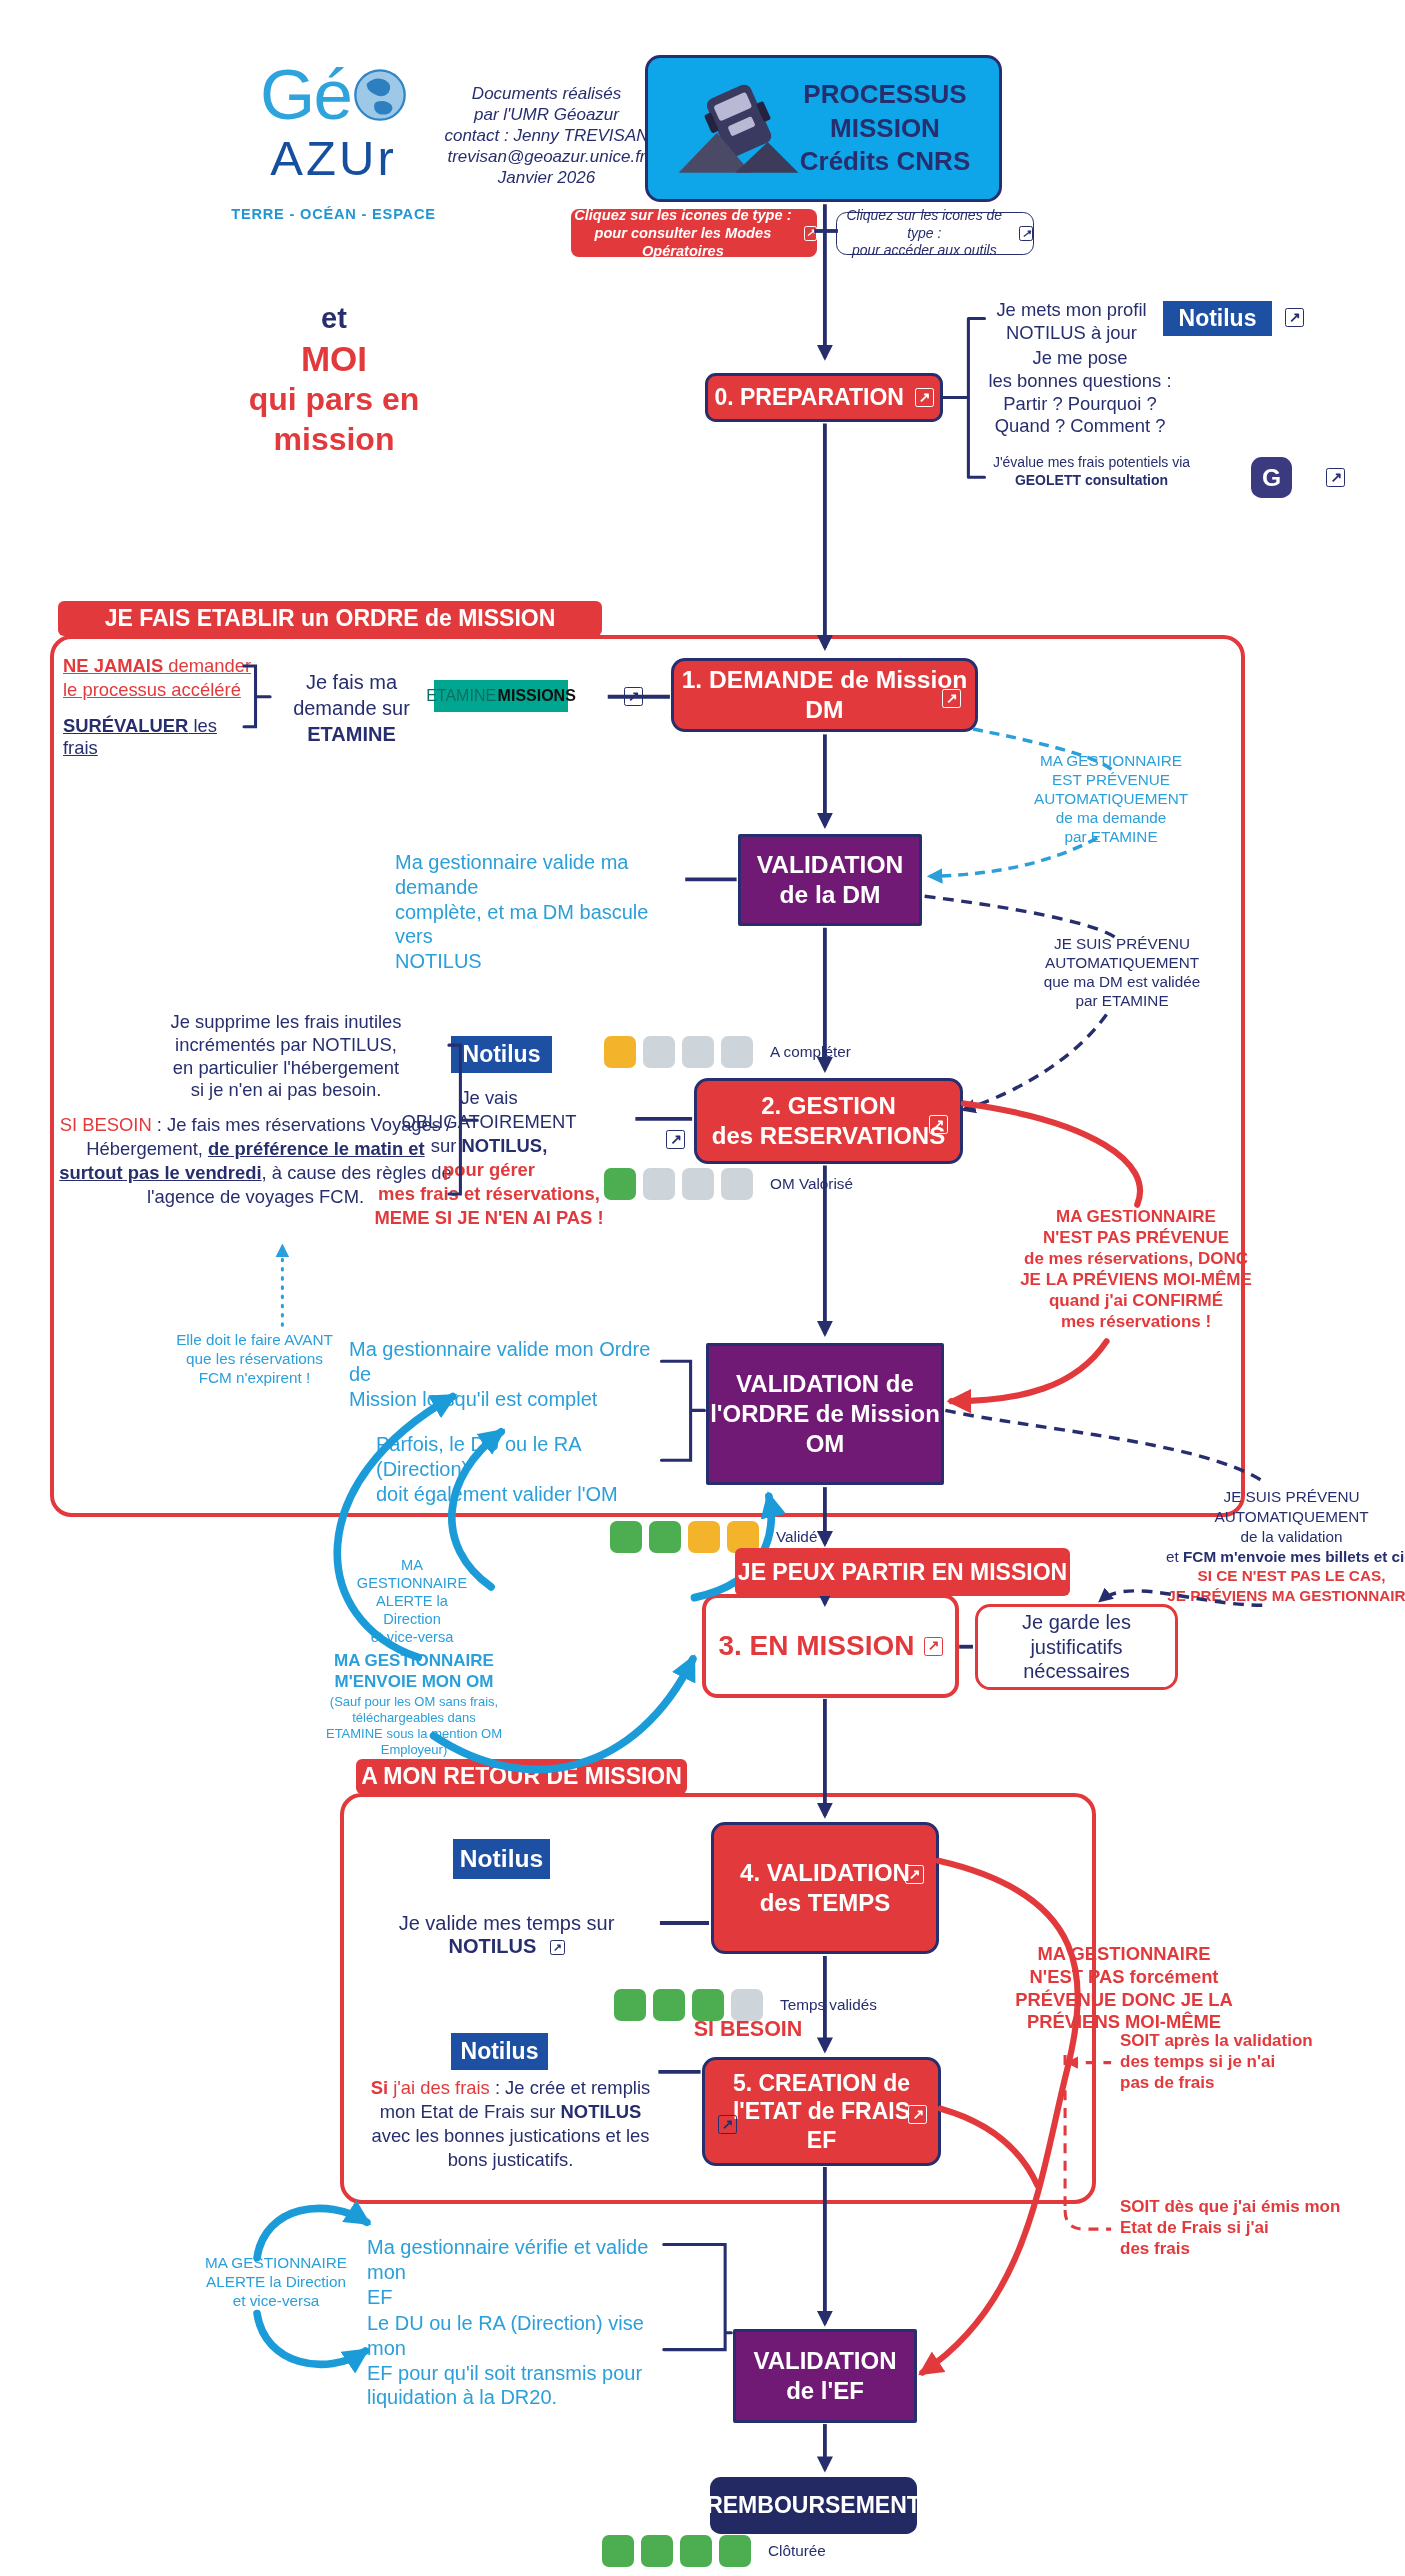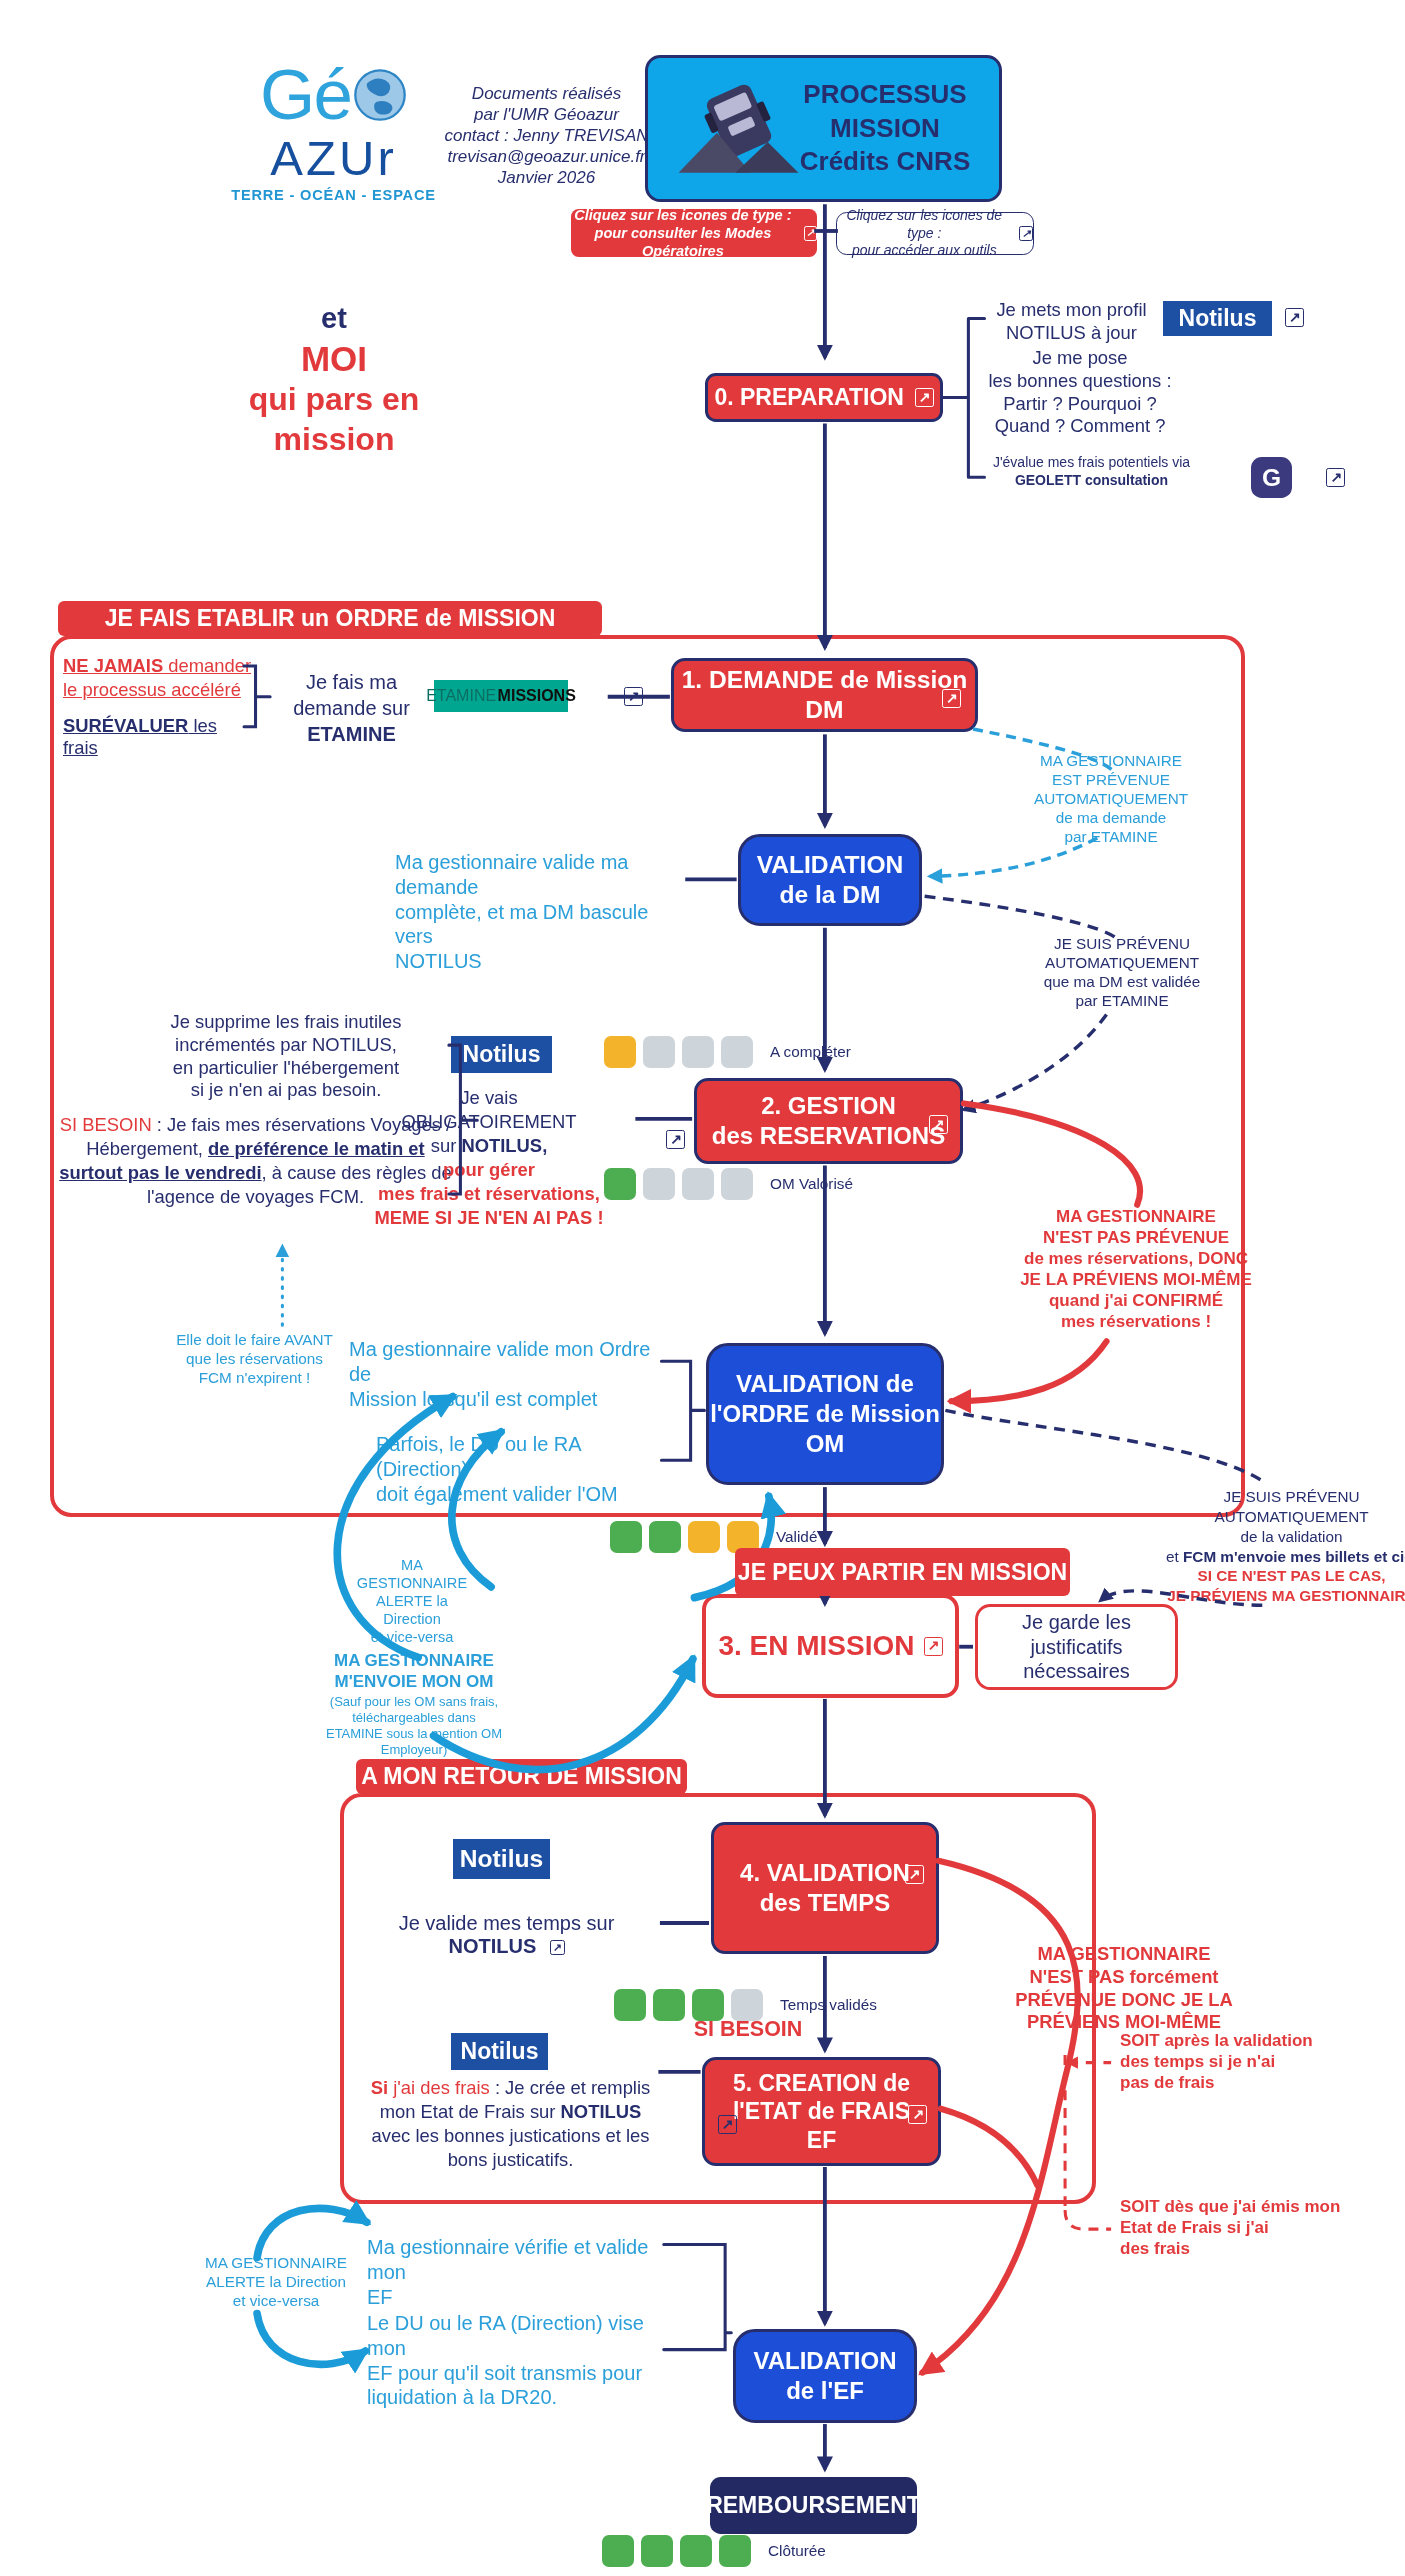--- a/index.html
+++ b/index.html
@@ -7,21 +7,21 @@
   .abs{position:absolute;}
   .txt{white-space:pre-line; line-height:1.24;}
   .navy{color:#272e6e;} .lb{color:#2b9fd9;} .red{color:#e23a3c;}
   .ctr{text-align:center;}
   .b{font-weight:bold;}
   .i{font-style:italic;}
   .u{text-decoration:underline;}
   
   .box{display:flex; align-items:center; justify-content:center; text-align:center; white-space:pre-line; box-sizing:border-box;}
   .box-red{background:#e23a3c; border:3.8px solid #272e6e; border-radius:14px; color:#fff; font-weight:bold;}
-  .box-blue{background:#1d4ed8; border:3.8px solid #272e6e; border-radius:22px; color:#fff; font-weight:bold;}
+  .box-blue{background:#701a75; border:3.8px solid #272e6e; border-radius:2px; color:#fff; font-weight:bold;}
   .box-outline{background:#0ea5e9; border:3.8px solid #272e6e; border-radius:14px; color:#272e6e; font-weight:bold;}
   .box-white-red{background:#fff; border:4.6px solid #e23a3c; border-radius:15.3px;}
   .box-dark{background:#232a63; border-radius:10.7px; color:#fff; font-weight:bold;}
   .label-red{background:#e23a3c; color:#fff; font-weight:bold; display:flex; align-items:center; justify-content:center; border-radius:6.1px;}
   .section{border:4.6px solid #e23a3c; border-radius:21.5px; box-sizing:border-box;}
   .badge-note{background:#1d4fa3; color:#fff; display:flex; align-items:center; justify-content:center; font-weight:bold;}
   .etamine{background:#00a690; display:flex; align-items:center; justify-content:center; gap:1.5px;}
   
   .ext{display:inline-block; width:13px; height:13px; border:1.9px solid currentColor; border-radius:2.3px; position:relative; vertical-align:middle;}
   .ext::before{content:"\2197"; position:absolute; top:50%; left:50%; transform:translate(-46%,-54%); font-size:10.7px; font-weight:bold;}
@@ -127,21 +127,21 @@
   <div style="display:flex; align-items:center; justify-content:center;">
     <span style="font-size:71px; color:#2ea3dc; letter-spacing:-1.5px;">Gé</span>
     <svg width="54" height="54" viewBox="0 0 70 70" style="margin-left:1.5px;">
       <circle cx="35" cy="35" r="32" fill="#9ec8e8"></circle>
       <circle cx="35" cy="35" r="32" fill="none" stroke="#2e86c6" stroke-width="3"></circle>
       <path d="M18 20 Q30 10 42 16 Q52 22 46 32 Q38 40 28 34 Q16 28 18 20Z" fill="#2e7fc0"></path>
       <path d="M30 44 Q42 40 50 48 Q54 56 44 60 Q32 62 28 54 Q26 47 30 44Z" fill="#2e7fc0"></path>
     </svg>
   </div>
   <div class="ctr" style="font-size:49px; color:#164f9e; letter-spacing:3.1px; margin-top:-4.6px;">AZUr</div>
-  <div class="ctr b" style="font-size:14.6px; color:#2196d3; letter-spacing:0.8px; margin-top:1px;">TERRE - OCÉAN - ESPACE</div>
+  <div class="ctr b" style="font-size:14.6px; color:#2196d3; letter-spacing:0.8px; margin-top:20px;">TERRE - OCÉAN - ESPACE</div>
 </div>
 
 <div class="abs txt ctr i navy" style="left:414px; top:83px; width:265px; font-size:17px;">Documents réalisés
 par l'UMR Géoazur
 contact : Jenny TREVISAN
 trevisan@geoazur.unice.fr
 Janvier 2026</div>
 
 <div class="abs box box-outline" style="left:645px; top:55px; width:357px; height:147px; border-radius:15.3px;">
   <svg width="123" height="100" viewBox="0 0 160 130">

